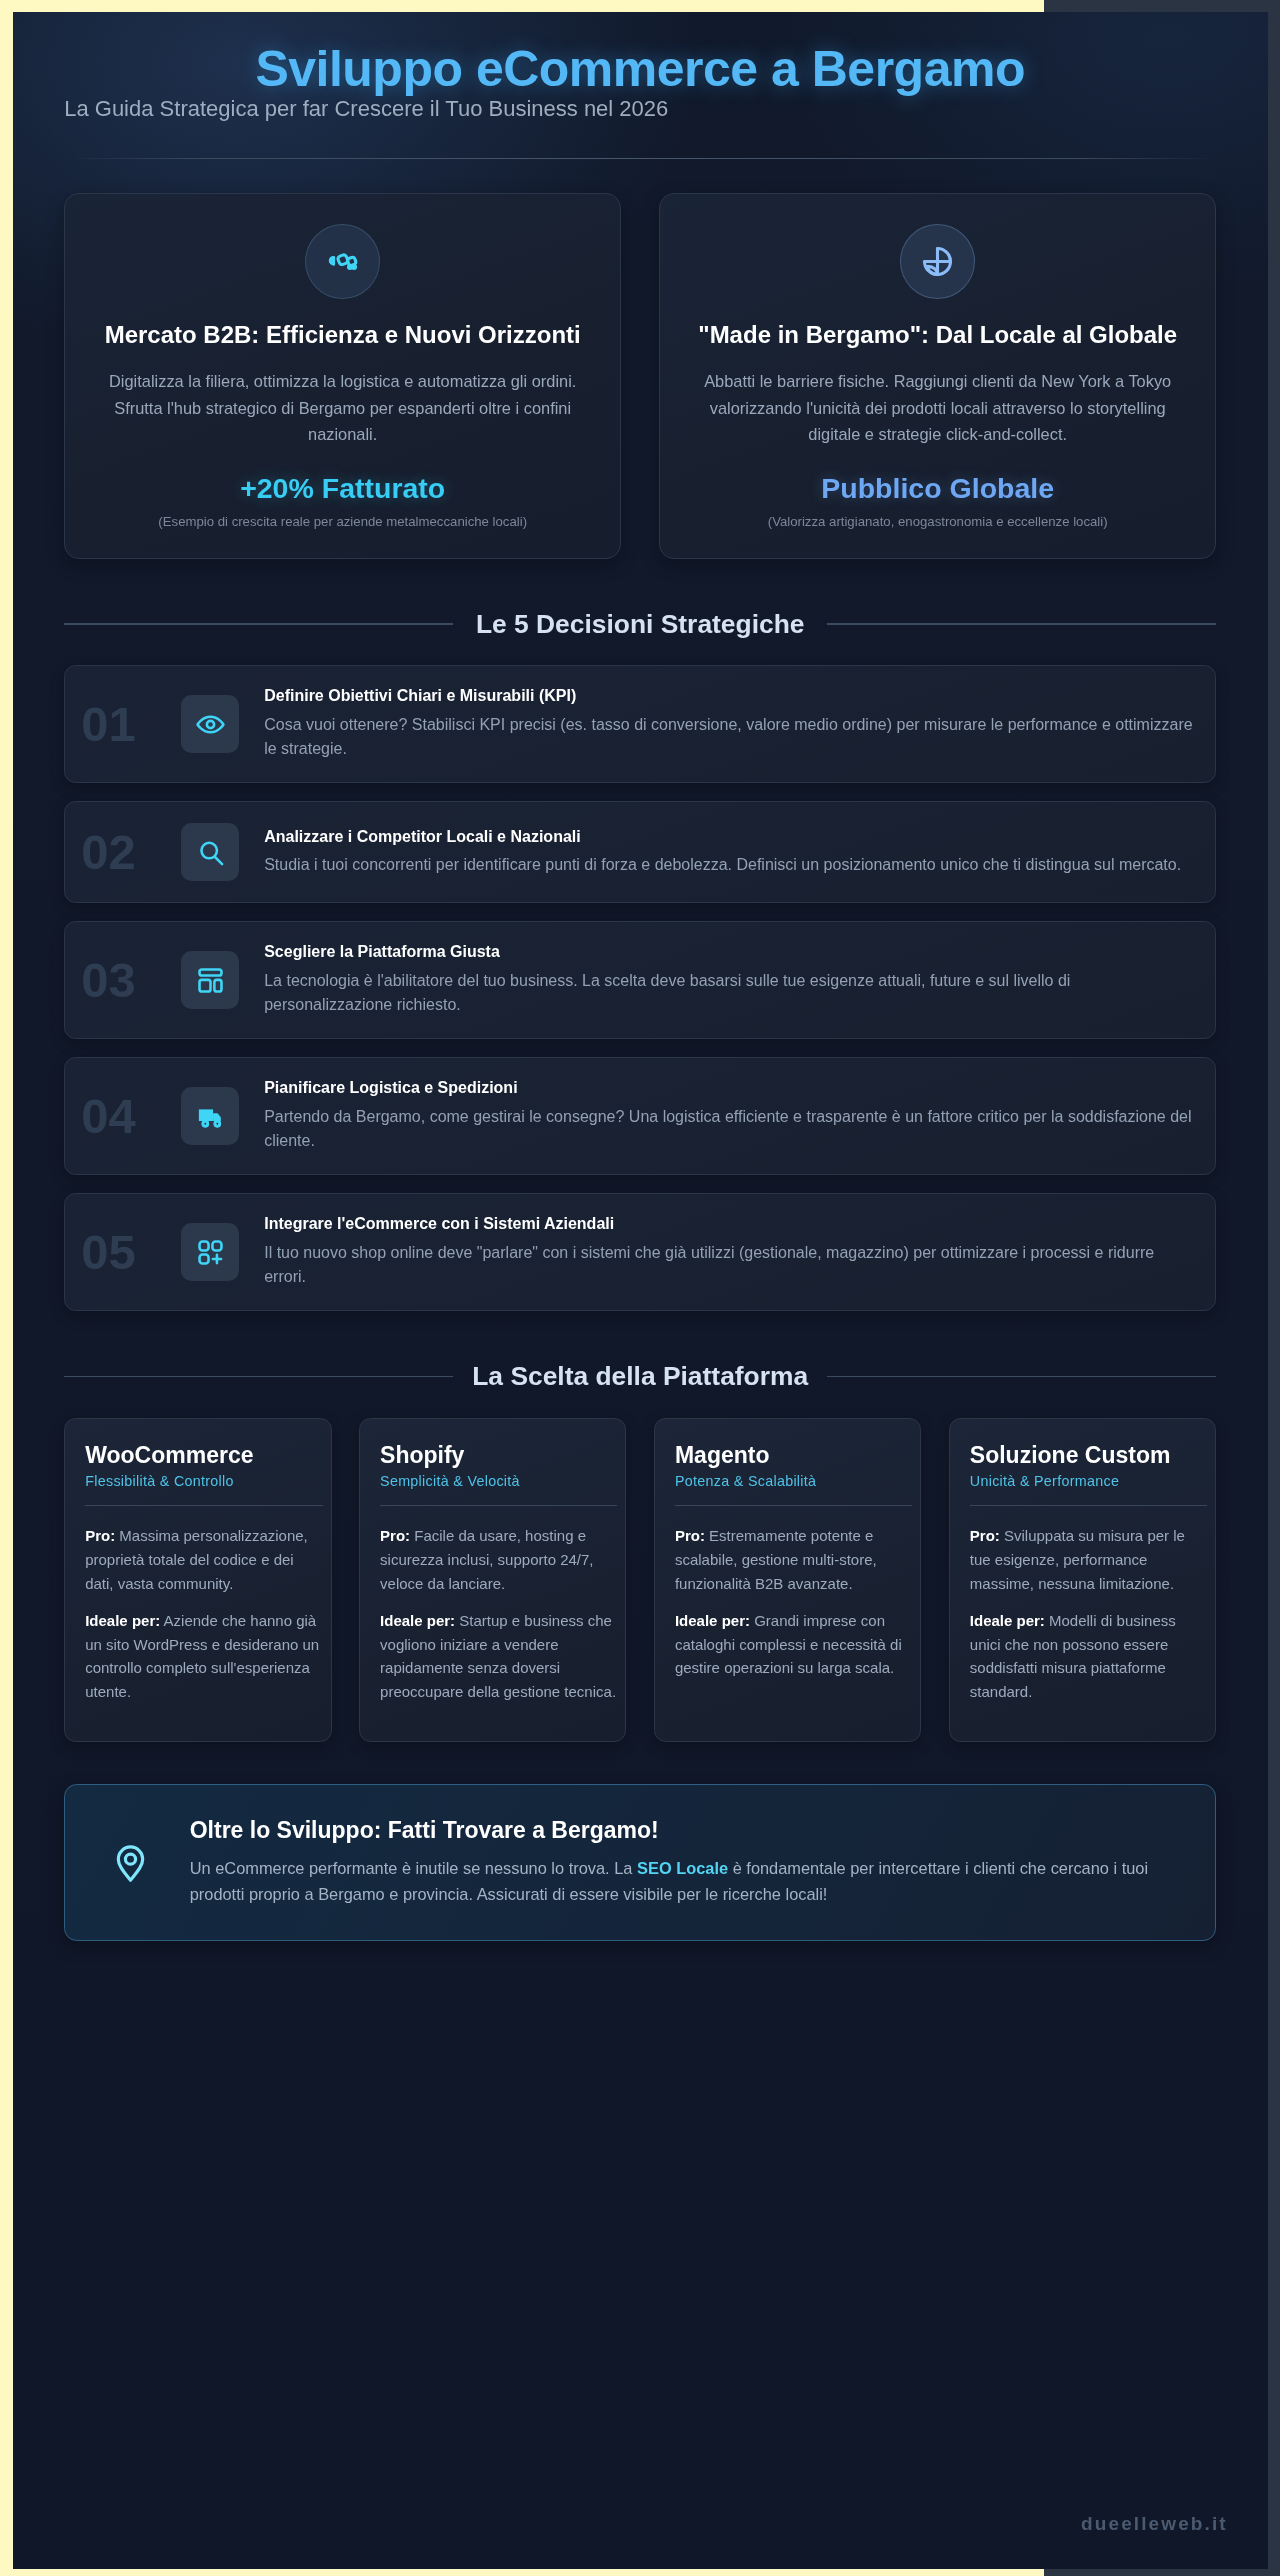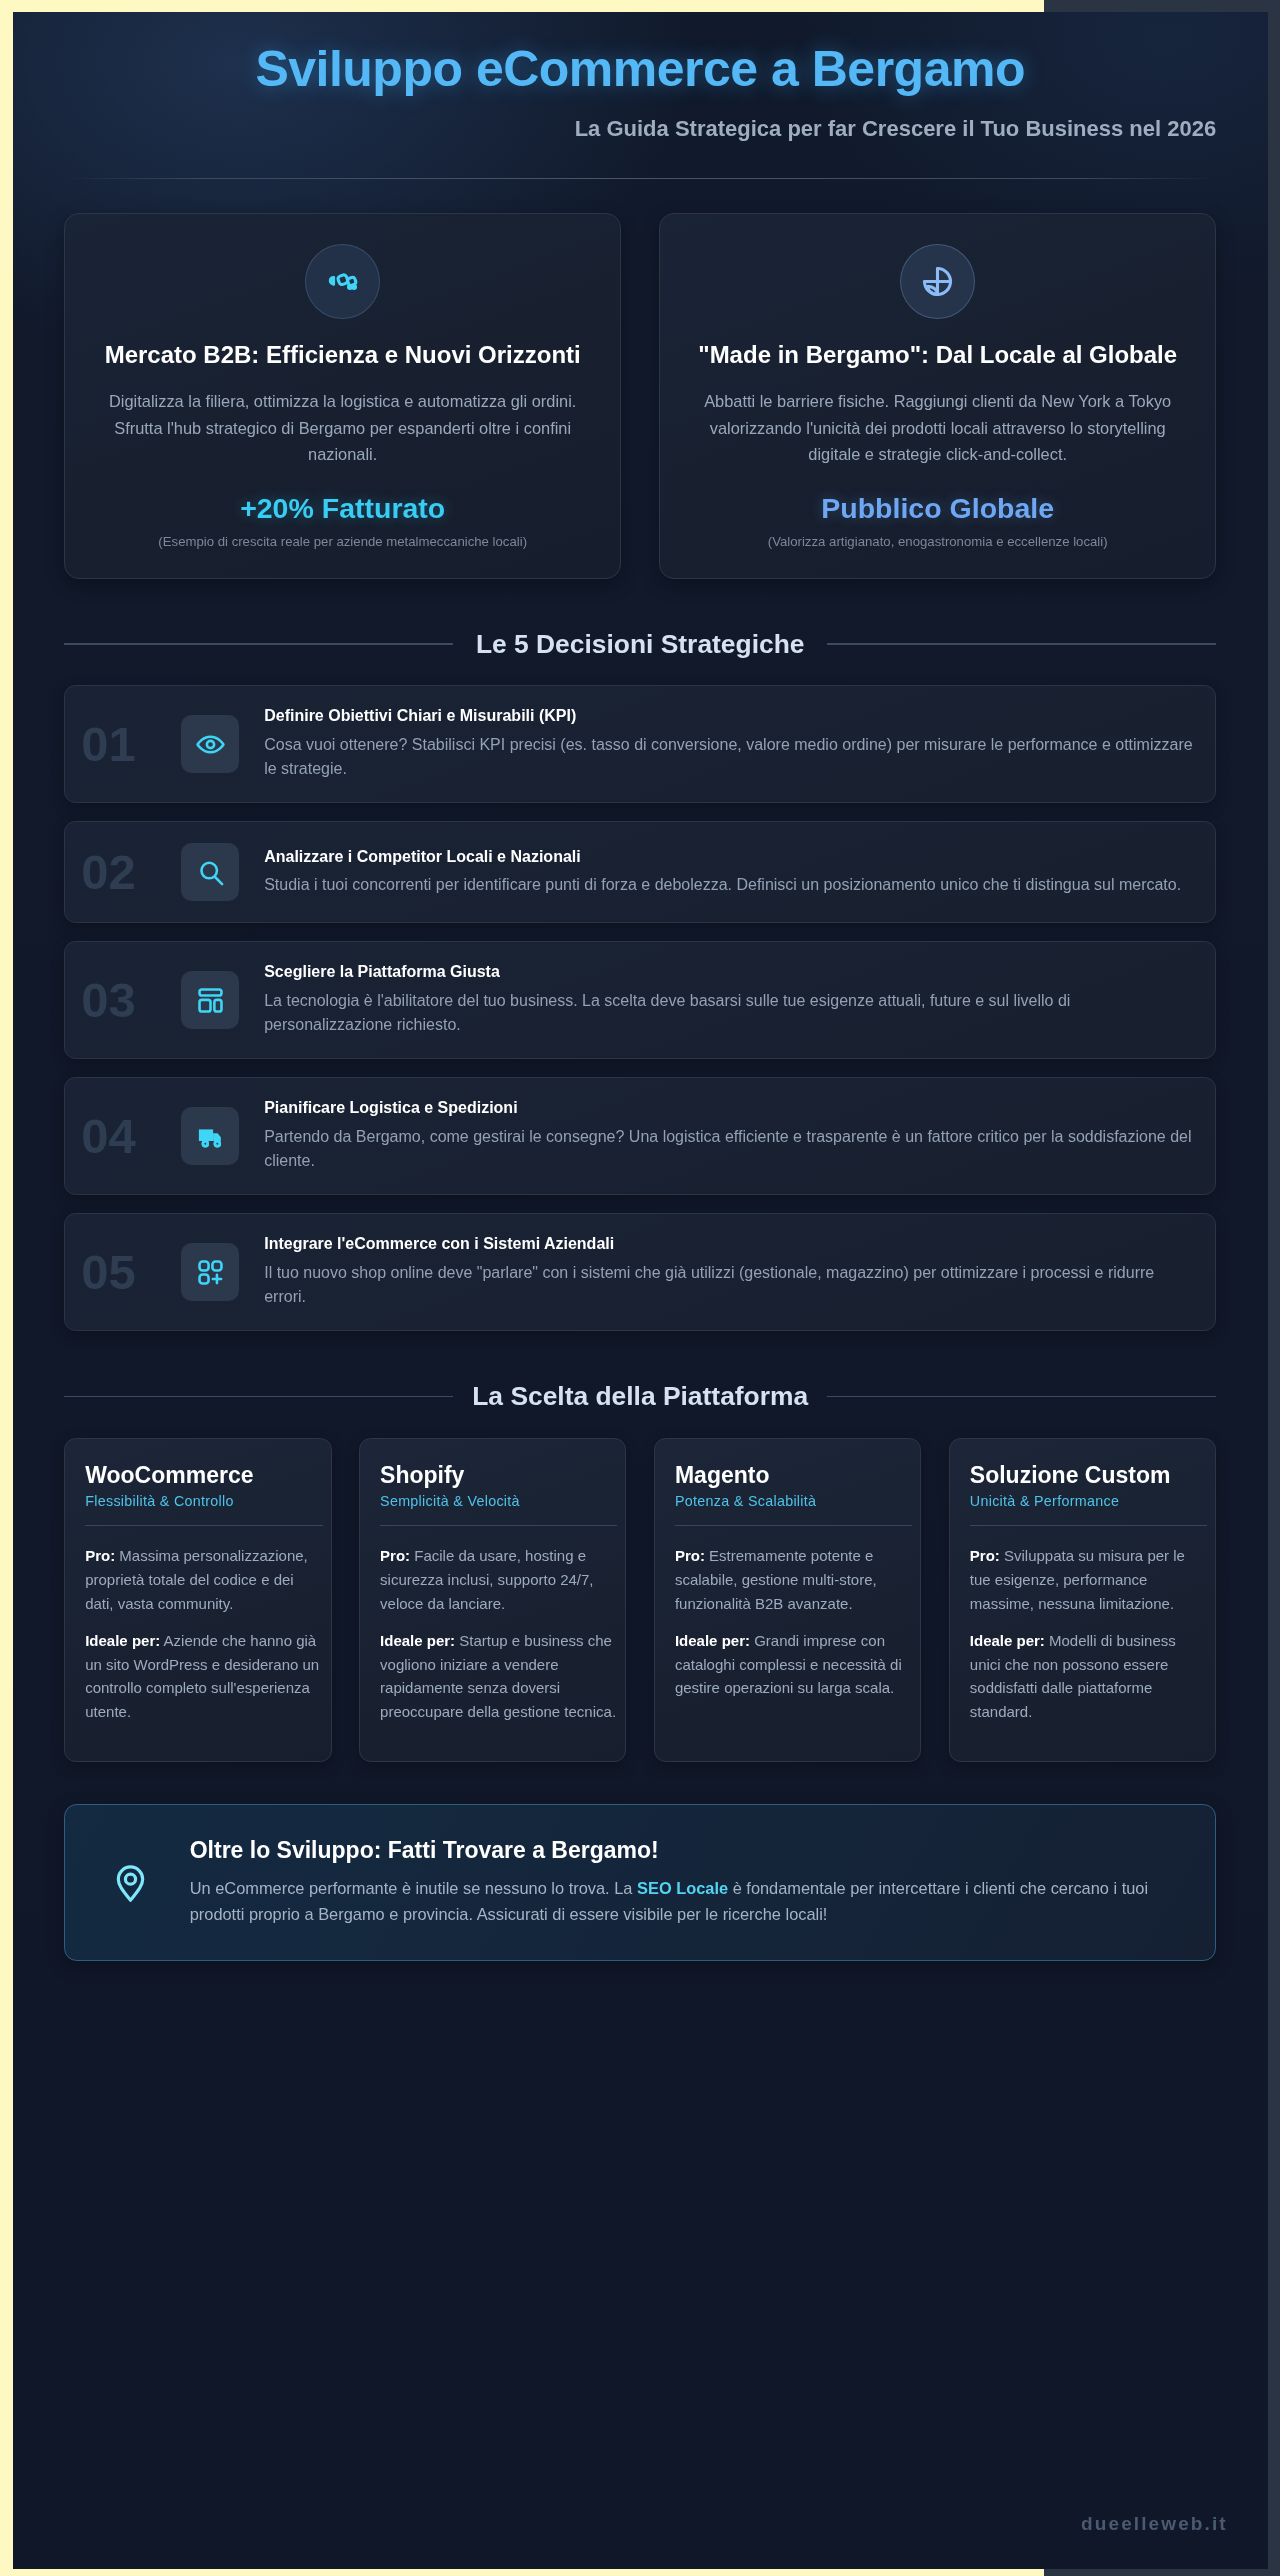--- a/index.html
+++ b/index.html
@@ -39,25 +39,24 @@
   .hero-title {
     text-align: center;
     font-size: 50px;
     font-weight: bold;
     color: #53b8f5;
     letter-spacing: -0.5px;
     text-shadow: 0 0 20px rgba(56,160,230,0.45);
     line-height: 1.06;
   }
   .hero-sub {
-    text-align: right;
+    text-align: left;
     font-size: 22px;
     color: #9fadc0;
-    margin-top: 20px;
-    font-weight: 700;
+    font-weight: 400;
   }
   .hero-rule {
     height: 1.6px;
     margin: 36px 0 0 0;
     background: linear-gradient(90deg, rgba(255,255,255,0) 0%, #3c4a5e 12%, #47566b 50%, #3c4a5e 88%, rgba(255,255,255,0) 100%);
   }
 
   
   .pillars {
     display: flex;
@@ -416,21 +415,21 @@
           <div class="plat-divider"></div>
           <p class="plat-para"><b>Pro:</b><span> Estremamente potente e scalabile, gestione multi-store, funzionalità B2B avanzate.</span></p>
           <p class="plat-para"><b>Ideale per:</b><span> Grandi imprese con cataloghi complessi e necessità di gestire operazioni su larga scala.</span></p>
         </div>
 
         <div class="plat">
           <div class="plat-name">Soluzione Custom</div>
           <div class="plat-tag">Unicità &amp; Performance</div>
           <div class="plat-divider"></div>
           <p class="plat-para"><b>Pro:</b><span> Sviluppata su misura per le tue esigenze, performance massime, nessuna limitazione.</span></p>
-          <p class="plat-para"><b>Ideale per:</b><span> Modelli di business unici che non possono essere soddisfatti dalle piattaforme standard.</span></p>
+          <p class="plat-para"><b>Ideale per:</b><span> Modelli di business unici che non possono essere soddisfatti misura piattaforme standard.</span></p>
         </div>
 
       </div>
 
       <div class="seo">
         <div class="seo-icon">
           <svg width="45" height="45" viewBox="0 0 24 24" fill="none" stroke="#7fe6fb" stroke-width="1.7" stroke-linecap="round" stroke-linejoin="round">
             <path d="M12 21.5c4-5 6.5-8 6.5-11.3A6.5 6.5 0 0 0 5.5 10.2C5.5 13.5 8 16.5 12 21.5z"></path>
             <circle cx="12" cy="10.2" r="2.7"></circle>
           </svg>

